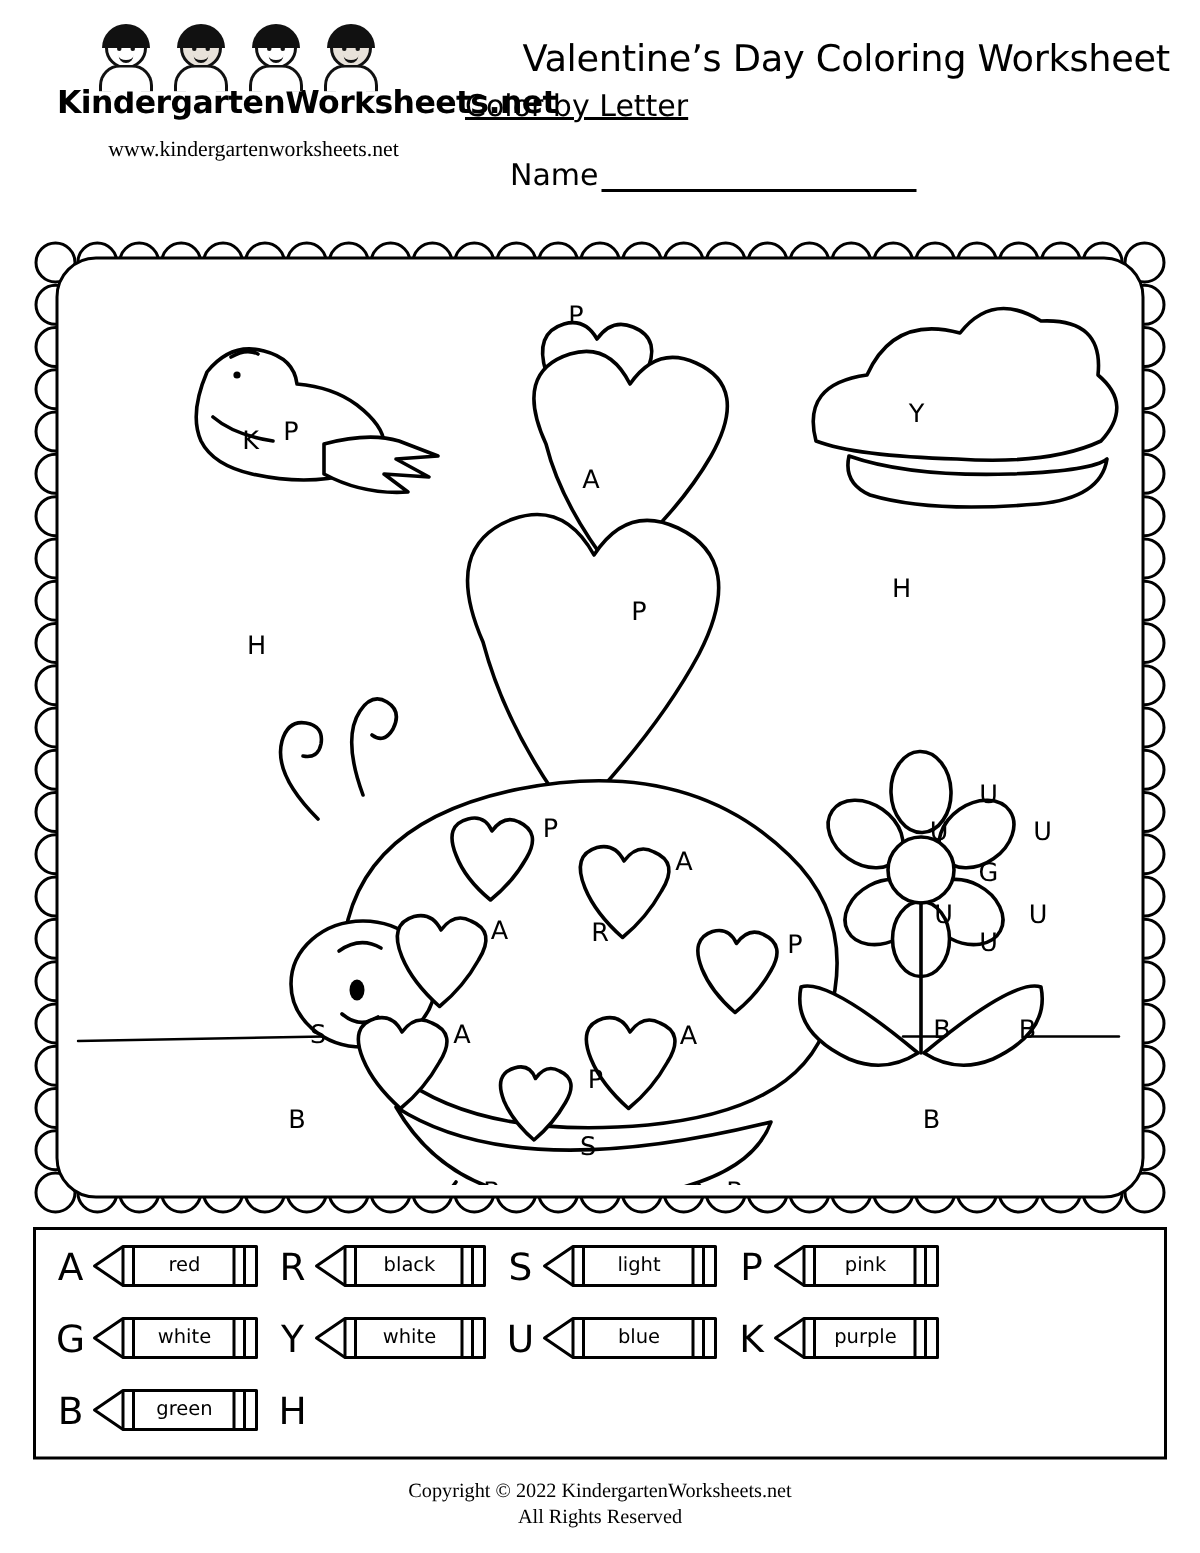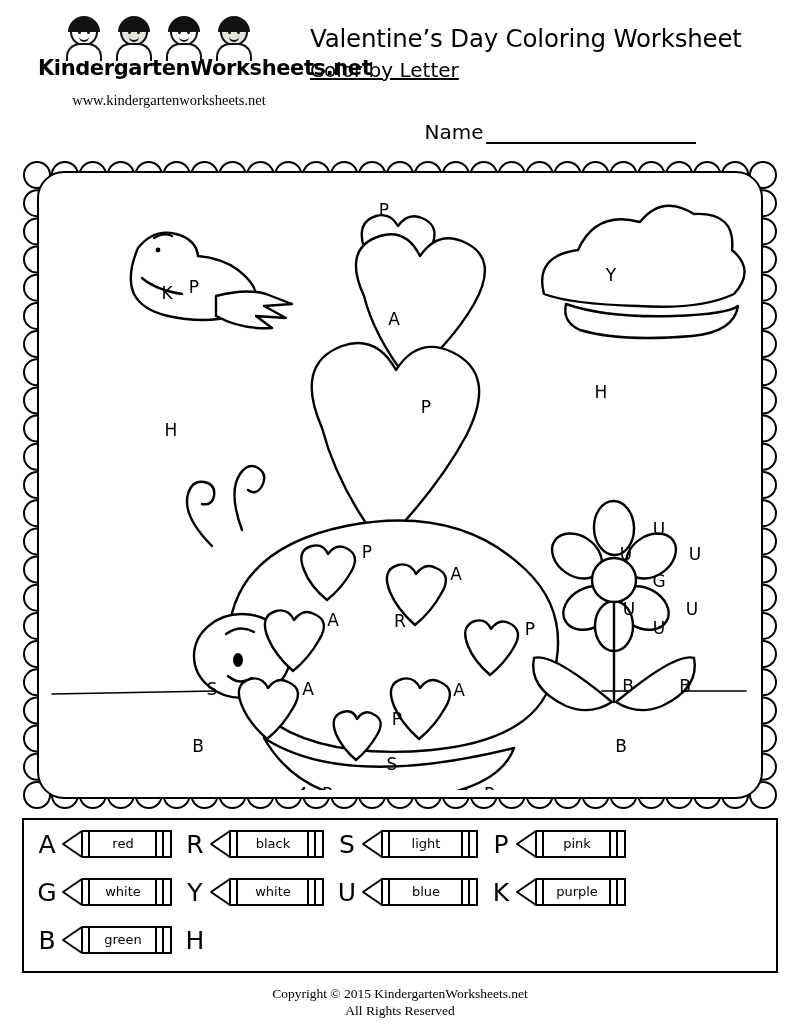--- a/index.html
+++ b/index.html
@@ -116,32 +116,32 @@
     position: absolute;
     left: 310px;
     top: 24px;
     width: 470px;
   }
   .title-main {
     font-family: "DejaVu Sans", sans-serif;
     font-size: 24.5px;
     letter-spacing: -0.2px;
     white-space: nowrap;
+    text-align: right;
   }
   .title-sub {
     font-family: "DejaVu Sans", sans-serif;
     font-size: 20px;
     margin-top: 5px;
     text-decoration: underline;
   }
   .name-line {
-    margin-top: 38px;
+    margin-top: 22px;
     font-family: "DejaVu Sans", sans-serif;
     font-size: 20px;
-    text-align: center;
     padding-left: 30px;
   }
   .name-line .blank {
     border-bottom: 2px solid #000;
     display: inline-block;
     width: 210px;
     height: 19px;
     vertical-align: bottom;
     margin-left: 2px;
   }
@@ -641,15 +641,15 @@
           <div class="crayon-label" style="width: 58px;">green</div>
         </div>
       </div>
       <div class="legend-item">
         <div class="legend-letter">H</div>
       </div>
     </div>
 </div>
 
 <div class="footer">
-  <div>Copyright © 2015 KindergartenWorksheets.net</div>
+  <div>Copyright © 2022 KindergartenWorksheets.net</div>
   <div>All Rights Reserved</div>
 </div>
 
 </body></html>

